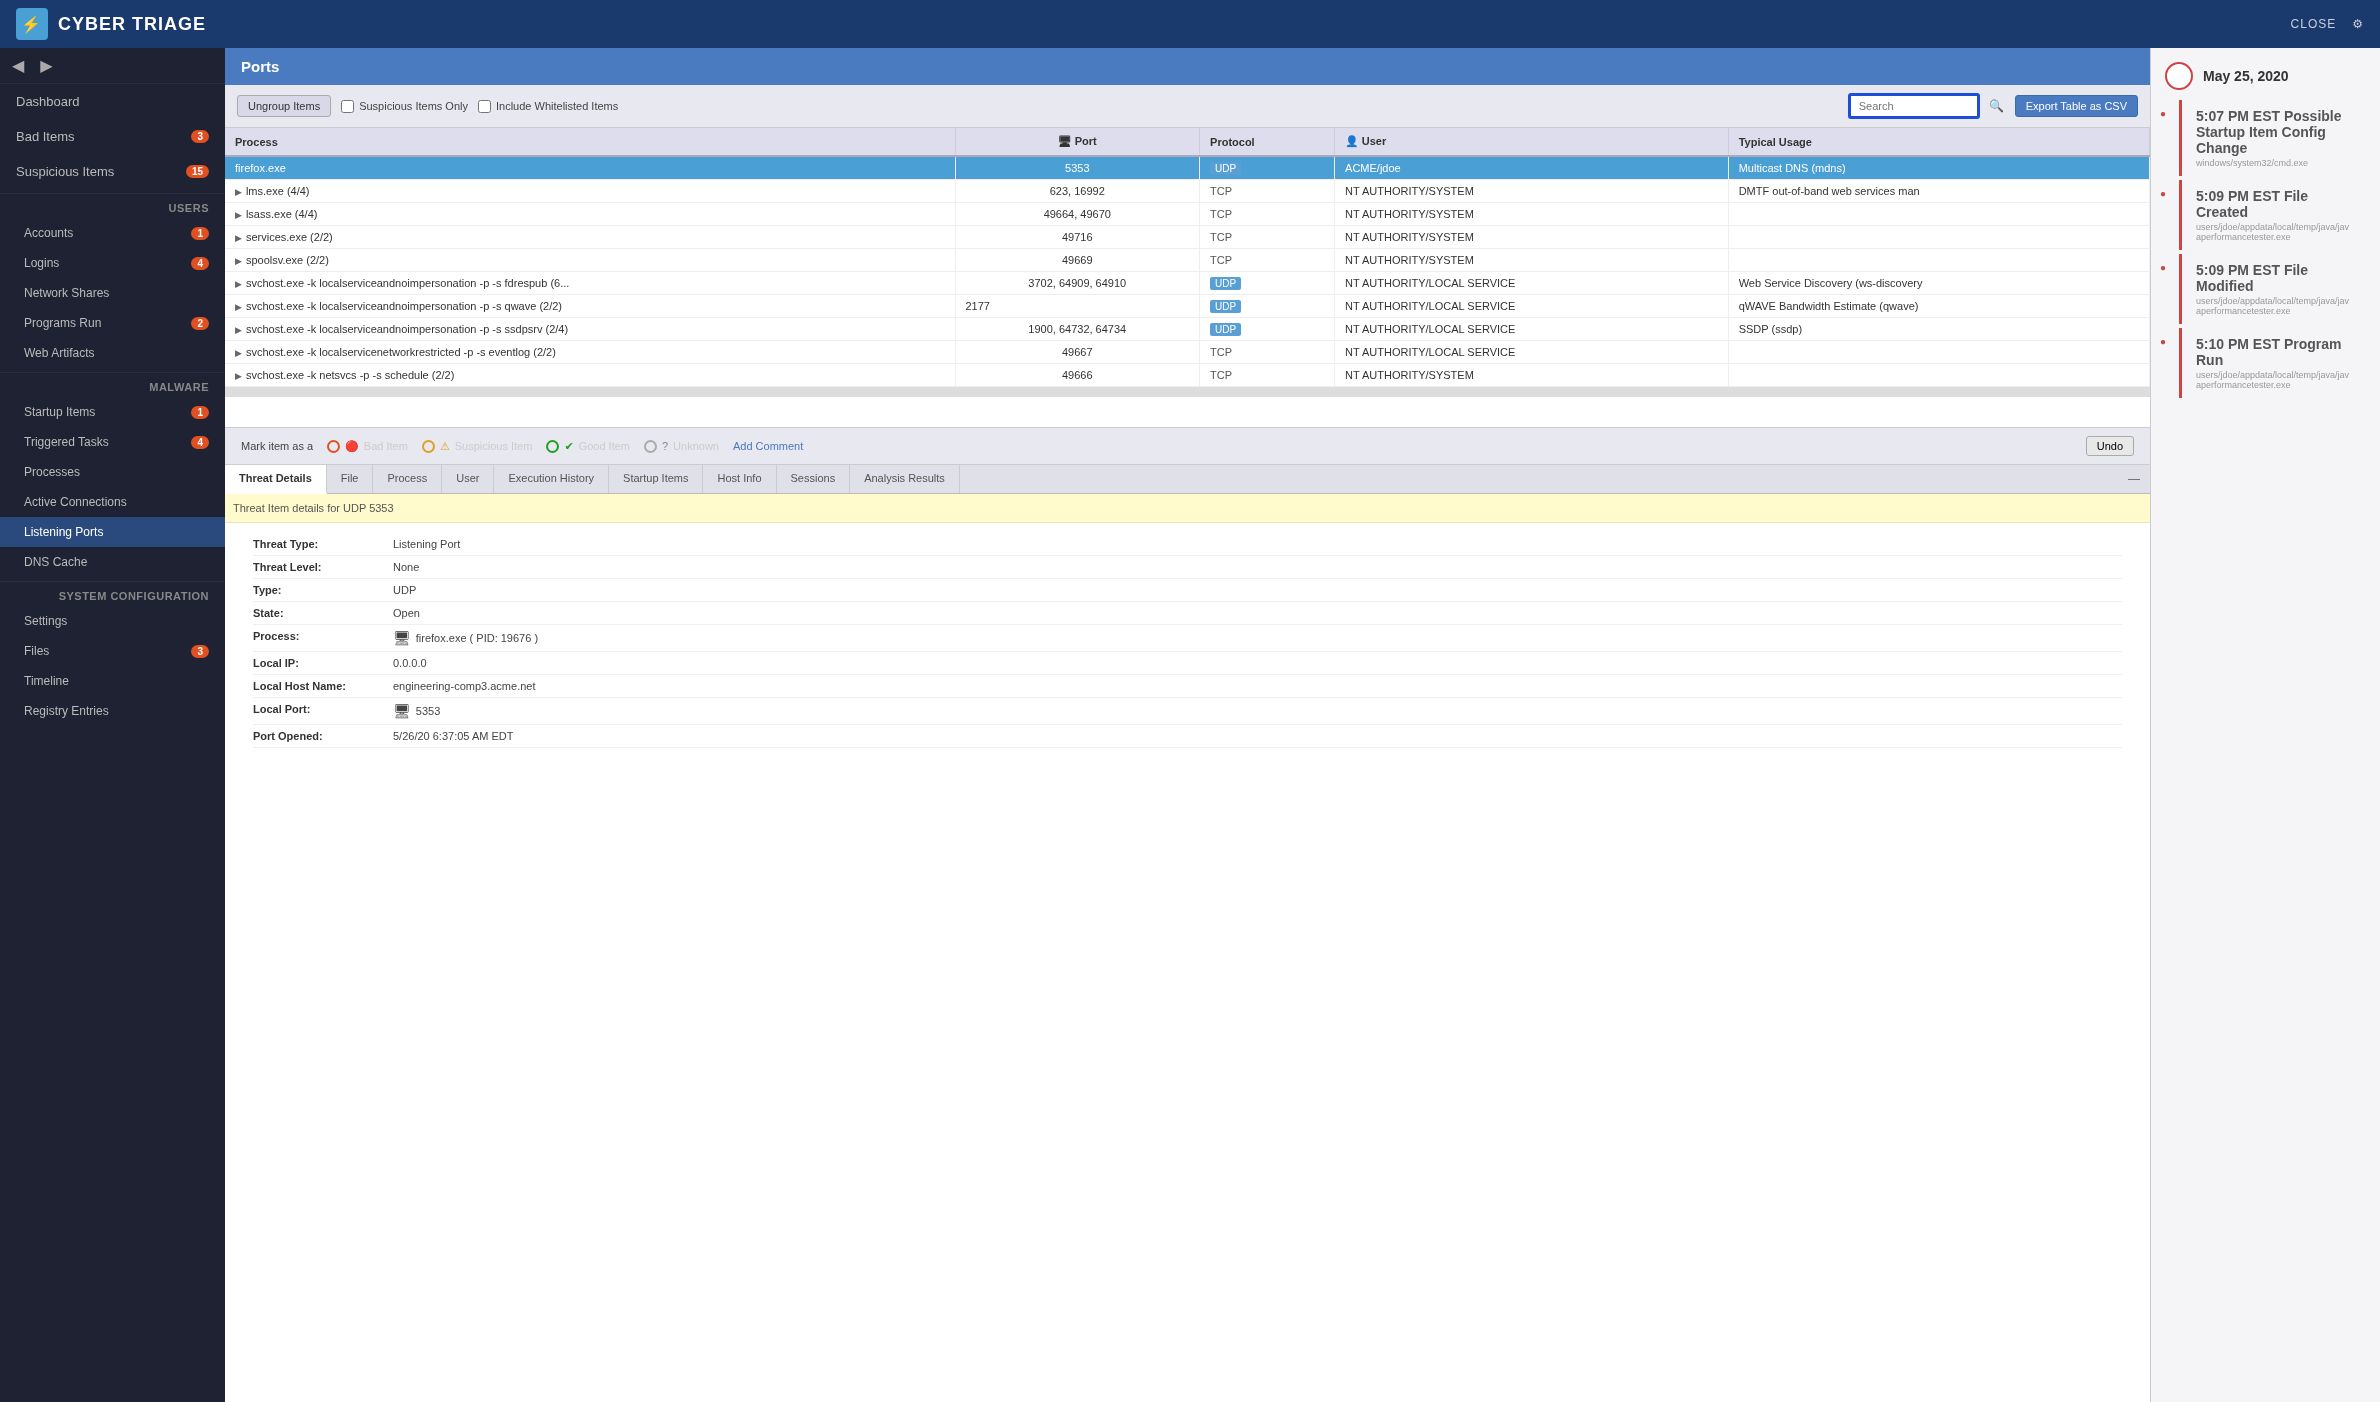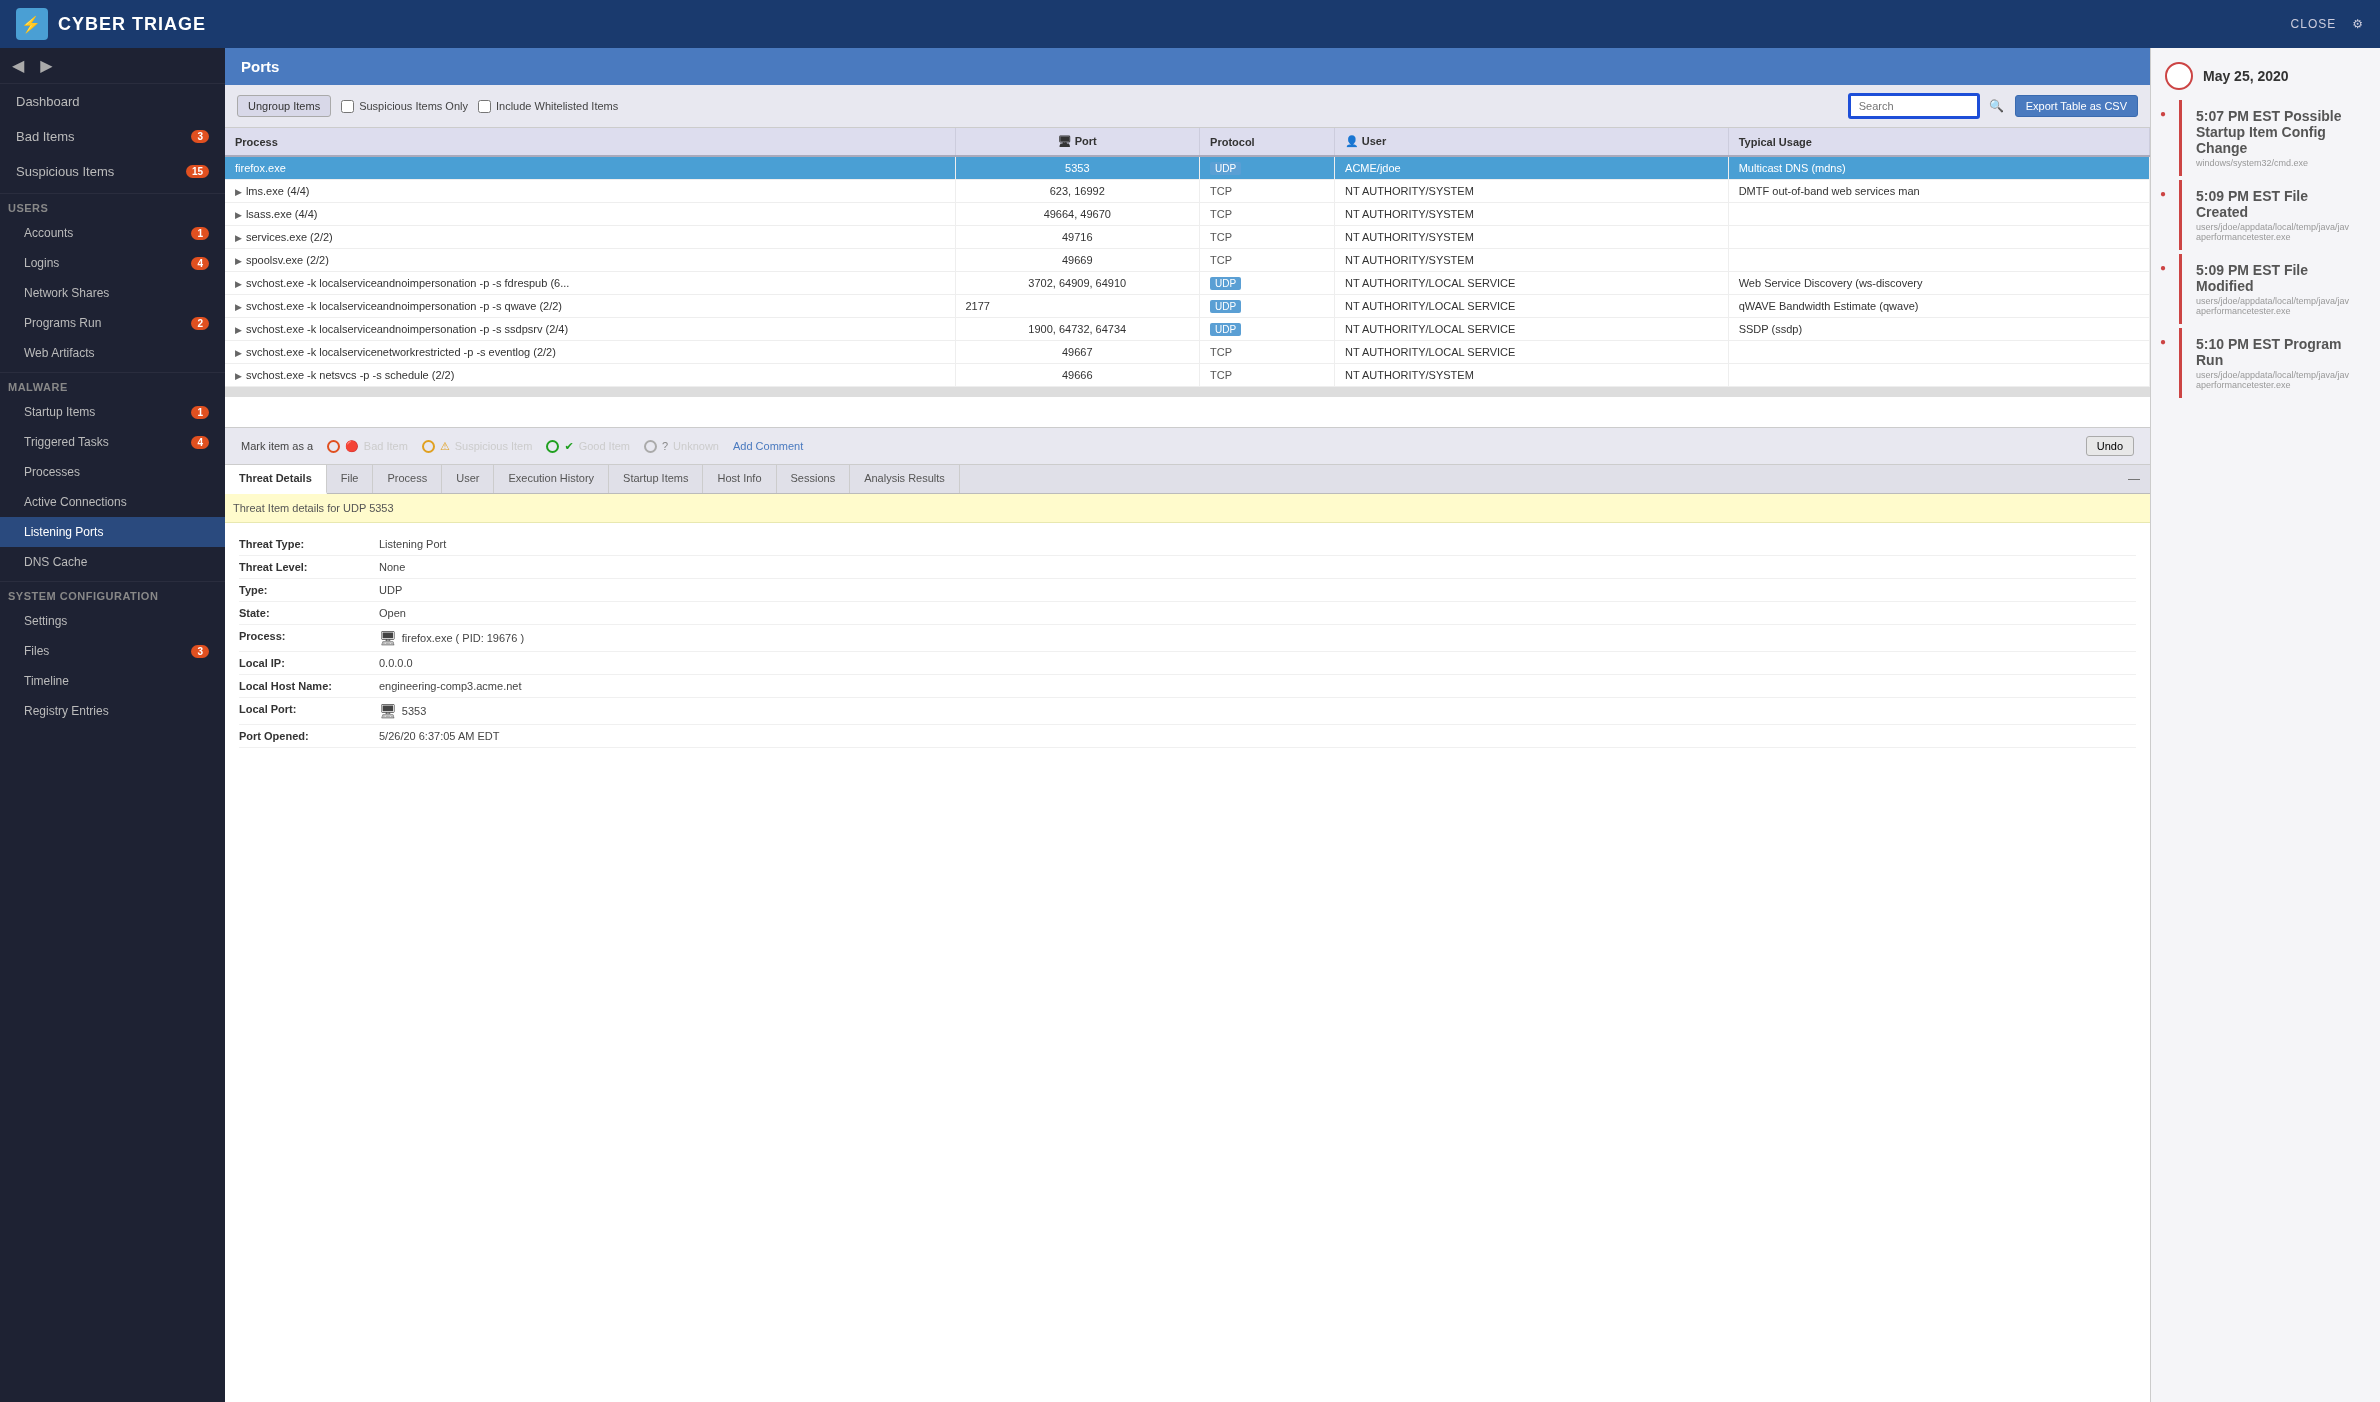--- a/index.html
+++ b/index.html
@@ -15,21 +15,21 @@
 
     
     #main { display: flex; flex: 1; overflow: hidden; }
 
     
     #sidebar { width: 225px; background: #1e2233; flex-shrink: 0; overflow-y: auto; display: flex; flex-direction: column; }
     #sidebar .nav-top { padding: 8px 12px; display: flex; gap: 16px; border-bottom: 1px solid #2a2d3e; }
     #sidebar .nav-top span { color: #aaa; cursor: pointer; font-size: 16px; }
     #sidebar .nav-item { padding: 10px 16px; color: #bbb; cursor: pointer; display: flex; align-items: center; justify-content: space-between; font-size: 13px; }
     #sidebar .nav-badge { background: #e05020; color: white; border-radius: 10px; padding: 1px 6px; font-size: 10px; font-weight: bold; }
-    #sidebar .section-header { padding: 8px 8px 4px; color: #888; font-size: 11px; font-weight: bold; text-transform: uppercase; letter-spacing: 0.5px; border-top: 1px solid #2a2d3e; margin-top: 4px; }
+    #sidebar .section-header { padding: 8px 16px 4px; color: #888; font-size: 11px; font-weight: bold; text-transform: uppercase; letter-spacing: 0.5px; border-top: 1px solid #2a2d3e; margin-top: 4px; text-align: right; }
     #sidebar .nav-sub-item { padding: 8px 16px 8px 24px; color: #bbb; cursor: pointer; display: flex; align-items: center; justify-content: space-between; font-size: 12px; }
     #sidebar .nav-sub-item.active { background: #2a4a7e; color: white; }
 
     
     #content { flex: 1; display: flex; flex-direction: column; background: #f0f0f5; overflow: hidden; }
     #content-header { background: #4a7abf; color: white; padding: 10px 16px; font-size: 15px; font-weight: bold; flex-shrink: 0; }
 
     
     #toolbar { background: #e8e8f0; padding: 8px 12px; display: flex; align-items: center; gap: 10px; border-bottom: 1px solid #ccc; flex-shrink: 0; }
     .btn { background: #d8d8e8; border: 1px solid #aaa; border-radius: 3px; padding: 4px 10px; cursor: pointer; font-size: 11px; color: #333; }
@@ -57,21 +57,21 @@
     .btn-undo { background: #e8e8e8; border: 1px solid #aaa; border-radius: 3px; padding: 3px 10px; font-size: 11px; cursor: pointer; }
     .add-comment { color: #4a7abf; font-size: 11px; cursor: pointer; }
 
     
     #detail-area { flex: 1; overflow: hidden; display: flex; flex-direction: column; background: white; }
     #detail-tabs { display: flex; background: #e0e0e8; border-bottom: 1px solid #bbb; flex-shrink: 0; }
     .detail-tab { padding: 7px 14px; font-size: 11px; cursor: pointer; color: #555; border-right: 1px solid #ccc; }
     .detail-tab.active { background: white; color: #333; font-weight: bold; border-bottom: 2px solid white; margin-bottom: -1px; }
     #detail-content { flex: 1; overflow-y: auto; padding: 0; }
     #threat-header { background: #fffbcc; padding: 8px 8px; font-size: 11px; color: #555; border-bottom: 1px solid #e8e8b0; }
-    .detail-table { width: 100%; padding: 10px 14px; }
+    .detail-table { width: 100%; padding: 10px 28px; }
     .detail-row { display: flex; padding: 5px 0; border-bottom: 1px solid #f0f0f0; }
     .detail-key { width: 140px; font-weight: bold; font-size: 11px; color: #333; flex-shrink: 0; }
     .detail-val { font-size: 11px; color: #444; display: flex; align-items: center; gap: 5px; }
     .process-icon { font-size: 14px; }
 
     
     #right-panel { width: 230px; background: #f5f5f8; border-left: 1px solid #ccc; overflow-y: auto; flex-shrink: 0; }
     #right-panel .date-header { padding: 14px 14px 6px; display: flex; align-items: center; gap: 10px; }
     .date-circle { width: 28px; height: 28px; border-radius: 50%; border: 2px solid #cc4444; background: white; flex-shrink: 0; }
     .date-text { font-size: 14px; font-weight: bold; color: #333; }

